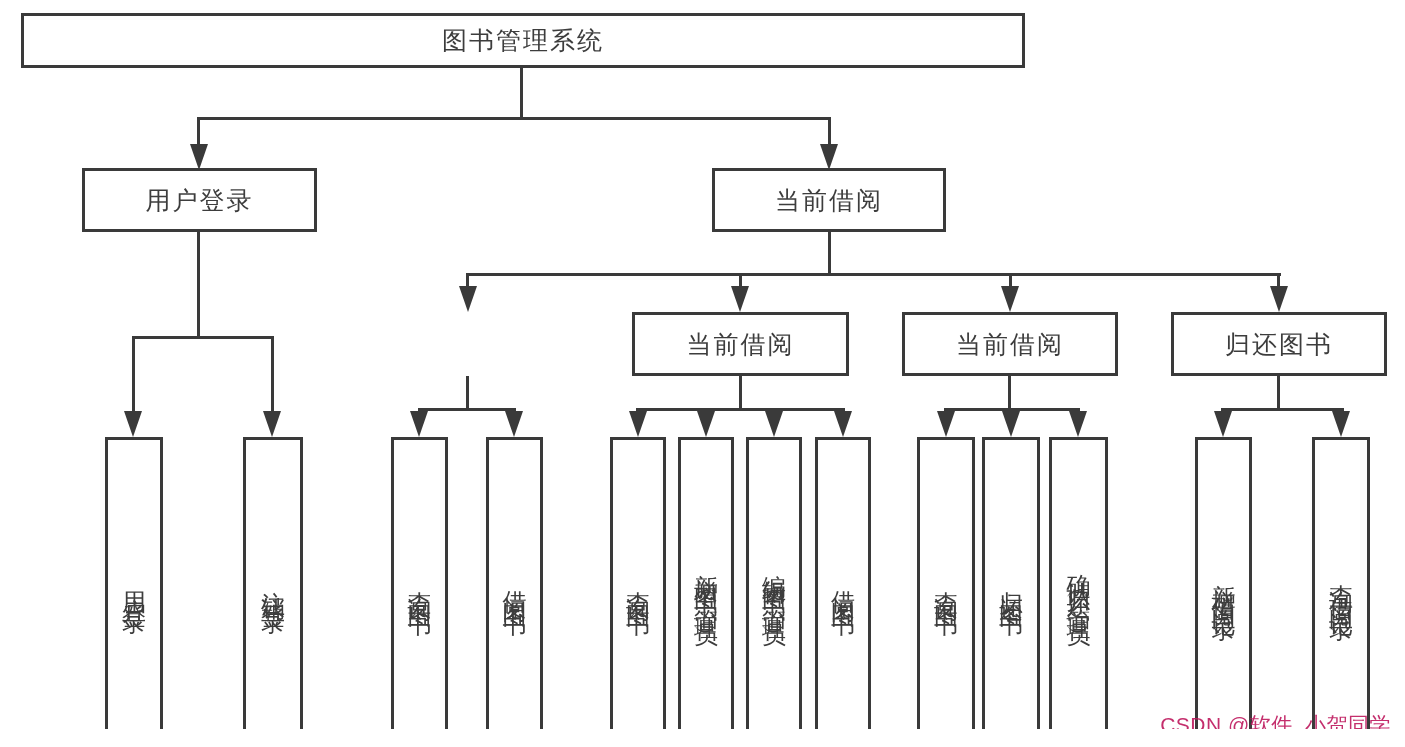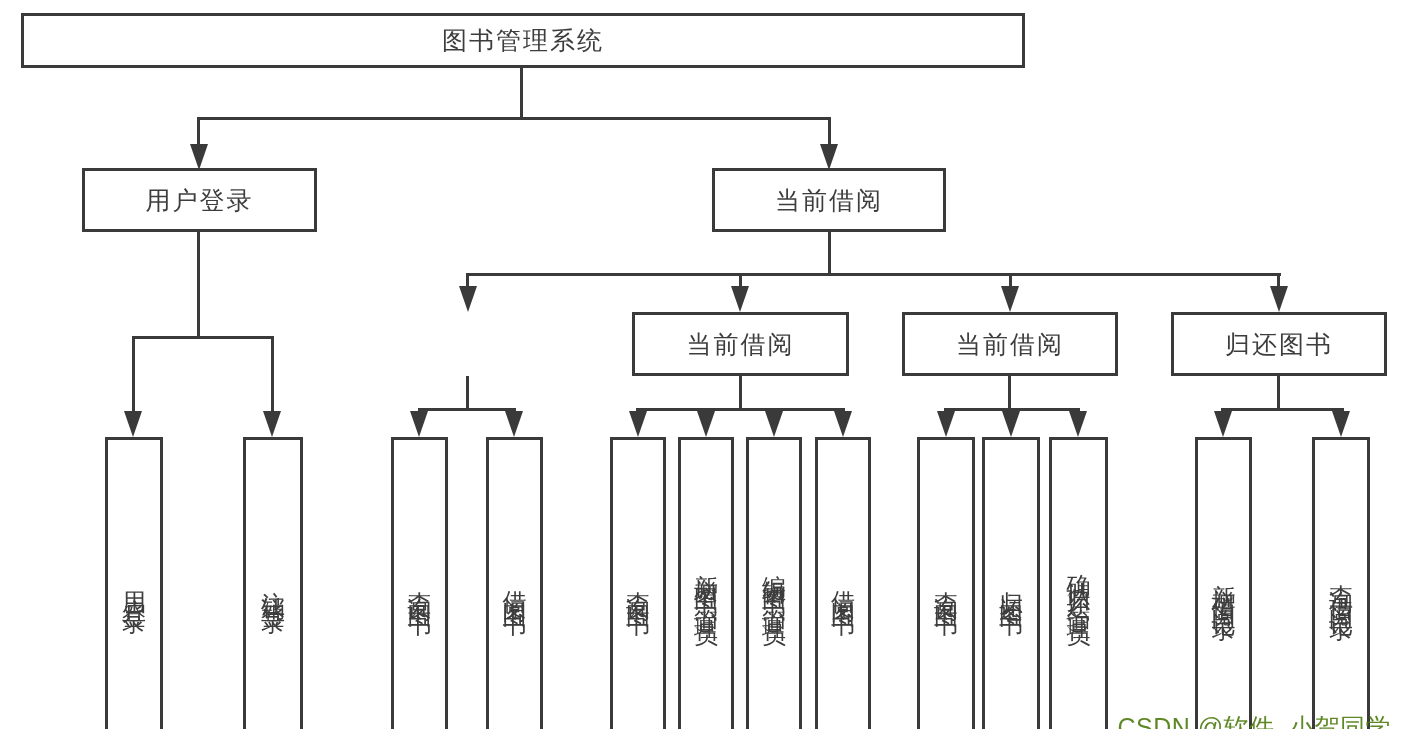--- a/index.html
+++ b/index.html
@@ -52,23 +52,23 @@
     position: absolute;
     width: 0; height: 0;
     border-left: 9px solid transparent;
     border-right: 9px solid transparent;
     border-top: 26px solid #3a3a3a;
   }
   .watermark {
     position: absolute;
     top: 711px;
     right: 14px;
-    font-size: 25px;
+    font-size: 21px;
     letter-spacing: 0.5px;
-    color: #4d7c0f;
+    color: #be185d;
     opacity: 0.9;
     z-index: 5;
     white-space: nowrap;
   }
 </style>
 </head>
 <body>
 
 <div class="canvas">
 

